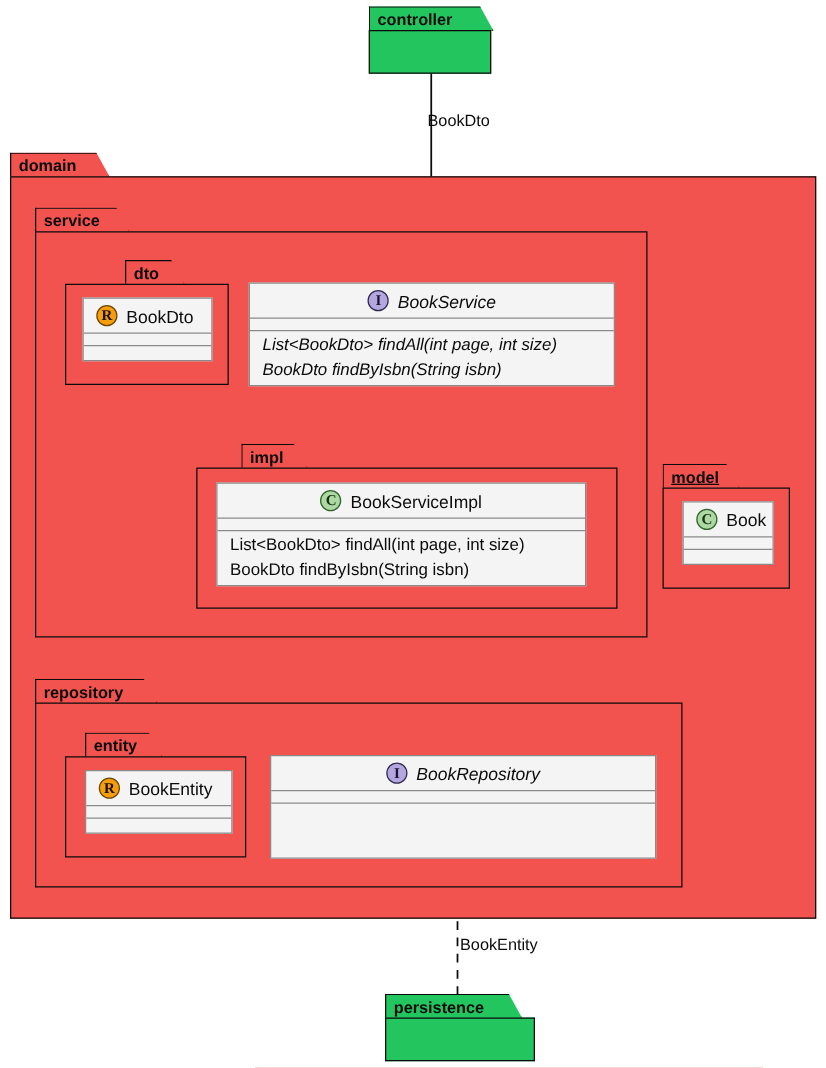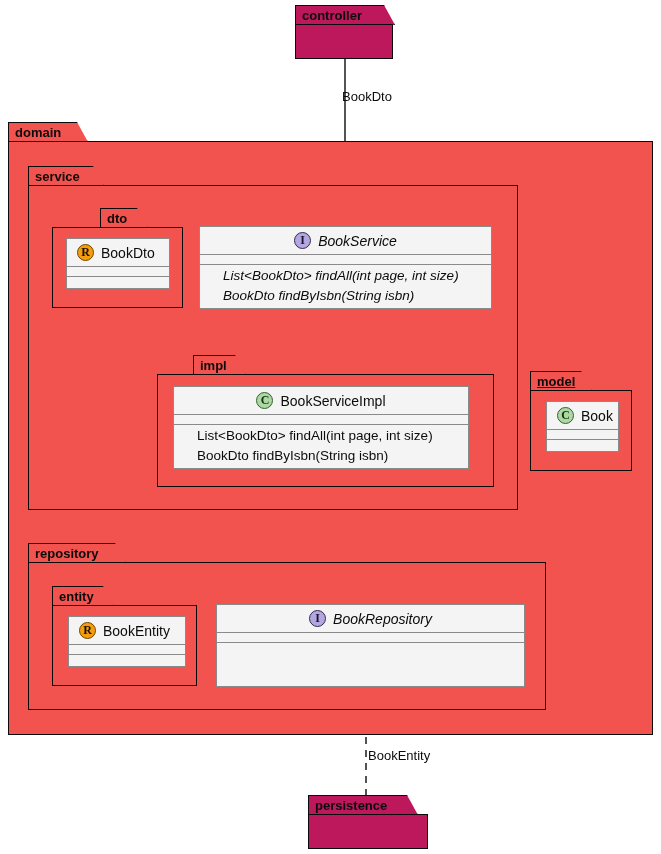--- a/index.html
+++ b/index.html
@@ -43,21 +43,21 @@
     clip-path: polygon(0 0, calc(100% - 11px) 0, 100% 100%, 0 100%);
     white-space: nowrap;
   }
   .pkg-body {
     position: absolute;
     left: 0;
     top: 19px;
     box-sizing: border-box;
     border: 1.6px solid #0B0B0B;
   }
-  .pkg-white > .pkg-tab, .pkg-white > .pkg-body { background: #be185d; }
+  .pkg-white > .pkg-tab, .pkg-white > .pkg-body { background: #22c55e; }
   .pkg-red   > .pkg-tab, .pkg-red   > .pkg-body { background: #F2534F; }
 
   
   .cls {
     position: absolute;
     box-sizing: border-box;
     border: 1.1px solid #8A8A8A;
     background: #F4F4F4;
     display: flex;
     flex-direction: column;
@@ -73,21 +73,21 @@
     white-space: nowrap;
   }
   .cls-title.center-pad { justify-content: center; }
   .cls-title.left-pad { justify-content: flex-start; padding-left: 10px; }
   .cls-name.italic { font-style: italic; }
   .cls-sep {
     height: 0;
     border-top: 1.1px solid #8A8A8A;
   }
   .cls-comp {
-    padding: 2px 23px;
+    padding: 2px 10px;
     font-size: 13.5px;
     color: #0B0B0B;
     line-height: 1.32;
     white-space: nowrap;
   }
   .cls-comp.empty { height: 9px; padding: 0; }
   .cls-comp.italic { font-style: italic; }
 
   
   .stereo {
@@ -218,21 +218,21 @@
   <div class="cls-sep"></div>
   <div class="cls-comp empty"></div>
 </div>
 
 <div class="pkg pkg-red" style="left:28px; top:543px; width:518px; height:167px;">
   <div class="pkg-tab" style="width:98px;">repository</div>
   <div class="pkg-body" style="width:518px; height:148px;"></div>
 </div>
 
 <div class="pkg pkg-red" style="left:52px; top:586px; width:145px; height:100px;">
-  <div class="pkg-tab" style="width:62px;">entity</div>
+  <div class="pkg-tab" style="width:62px;margin-left:16px;">entity</div>
   <div class="pkg-body" style="width:145px; height:81px;"></div>
 </div>
 
 <div class="cls" style="left:68px; top:616px; width:118px; height:51px;">
   <div class="cls-title left-pad">
     <span class="stereo stereo-R">R</span>
     <span class="cls-name">BookEntity</span>
   </div>
   <div class="cls-sep"></div>
   <div class="cls-comp empty"></div>

